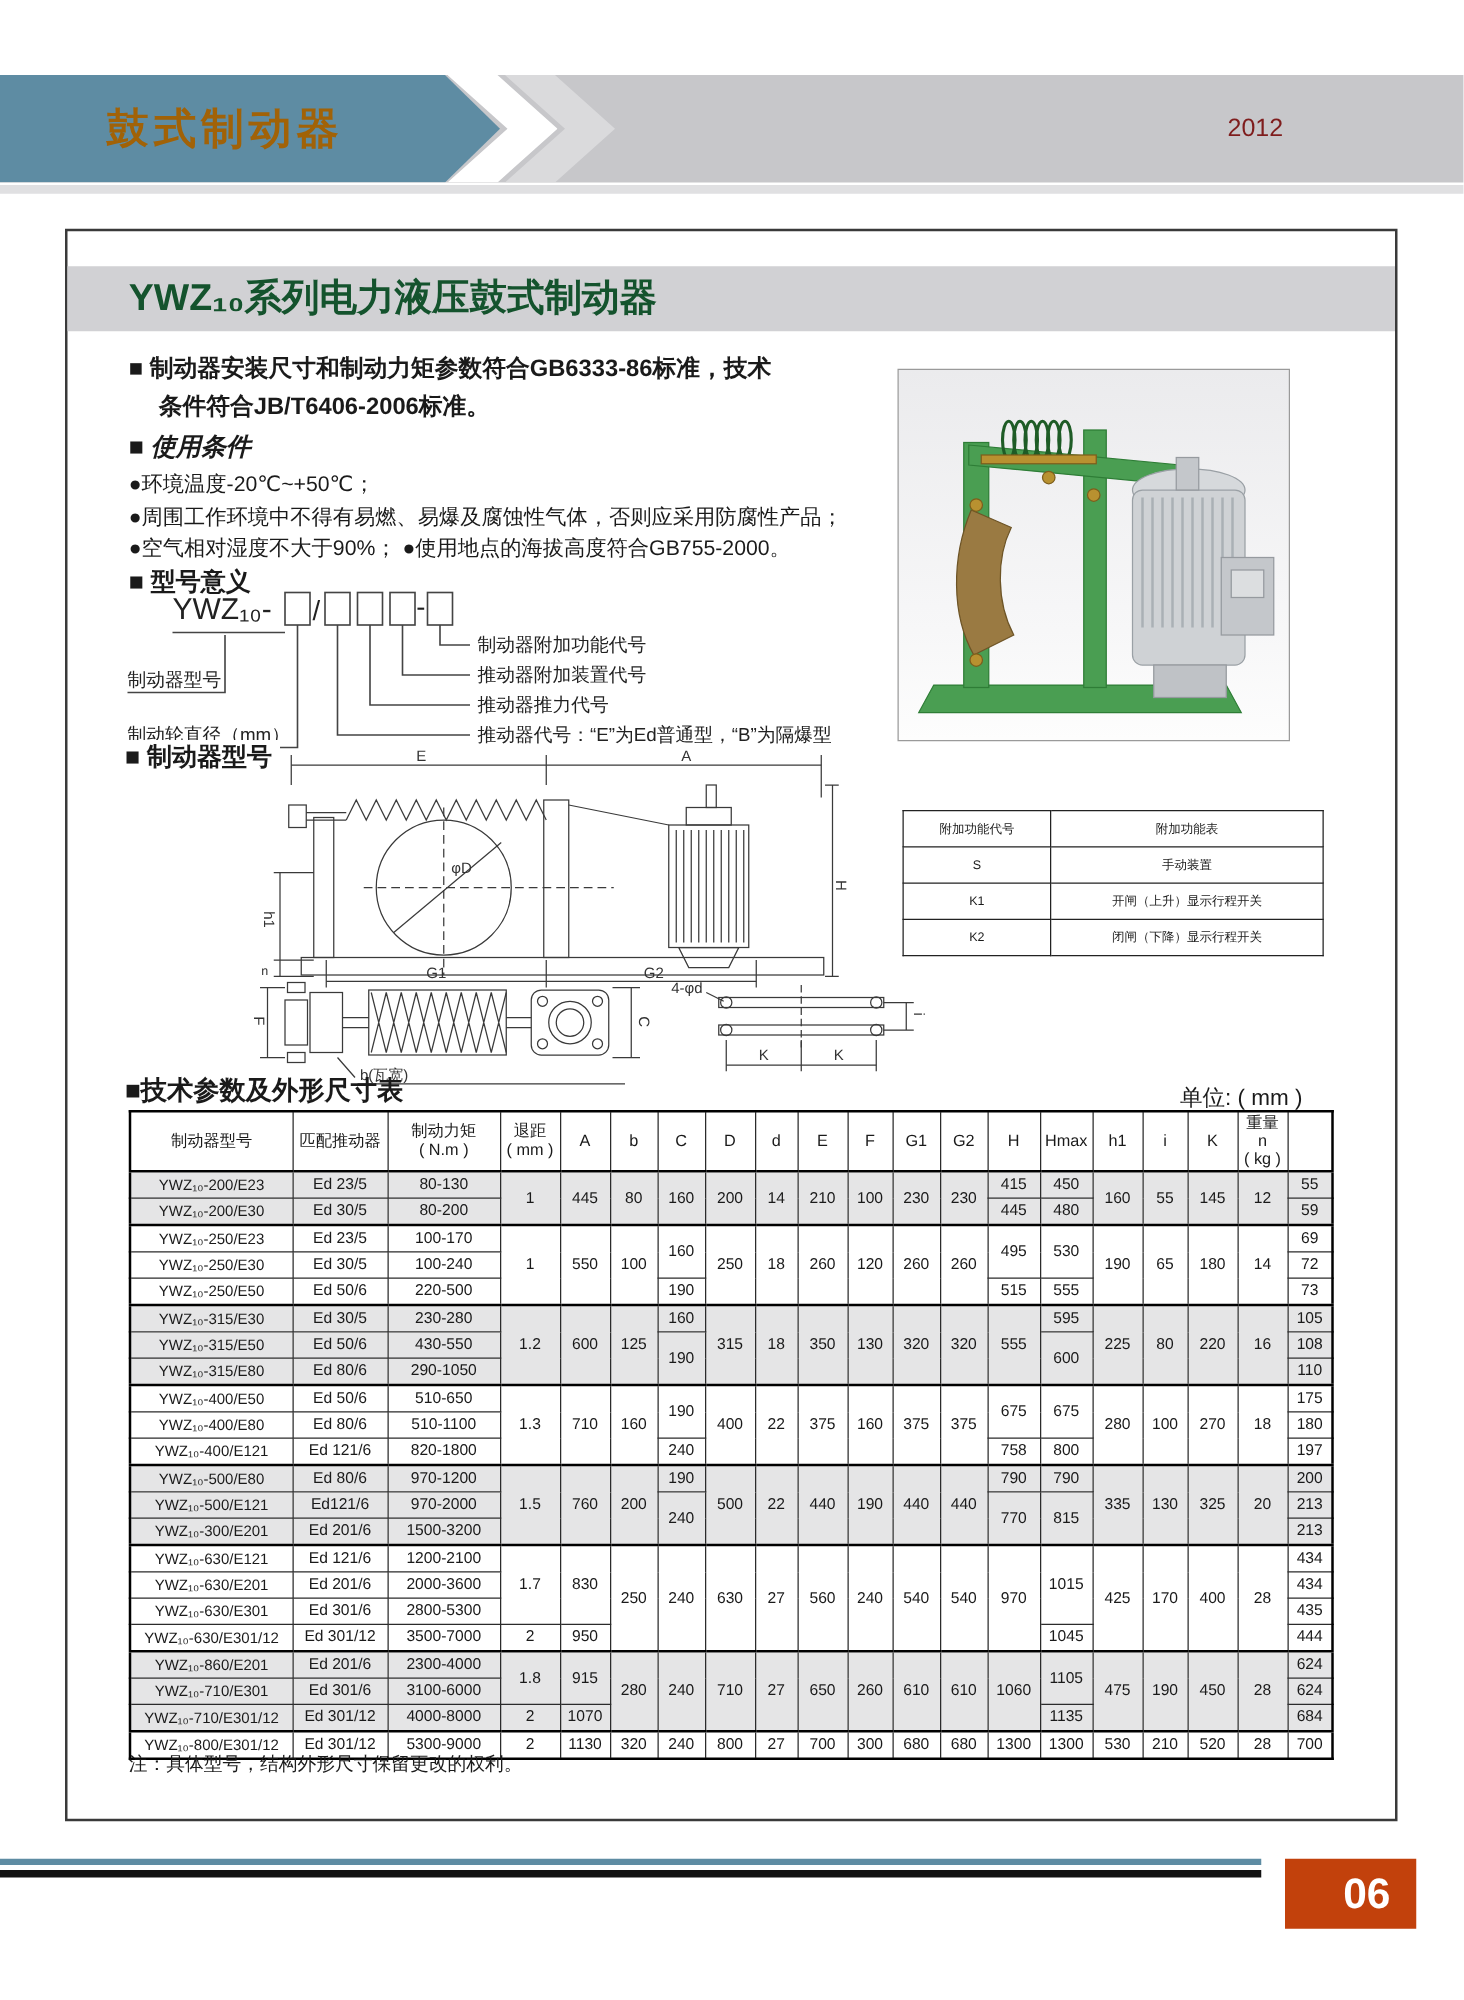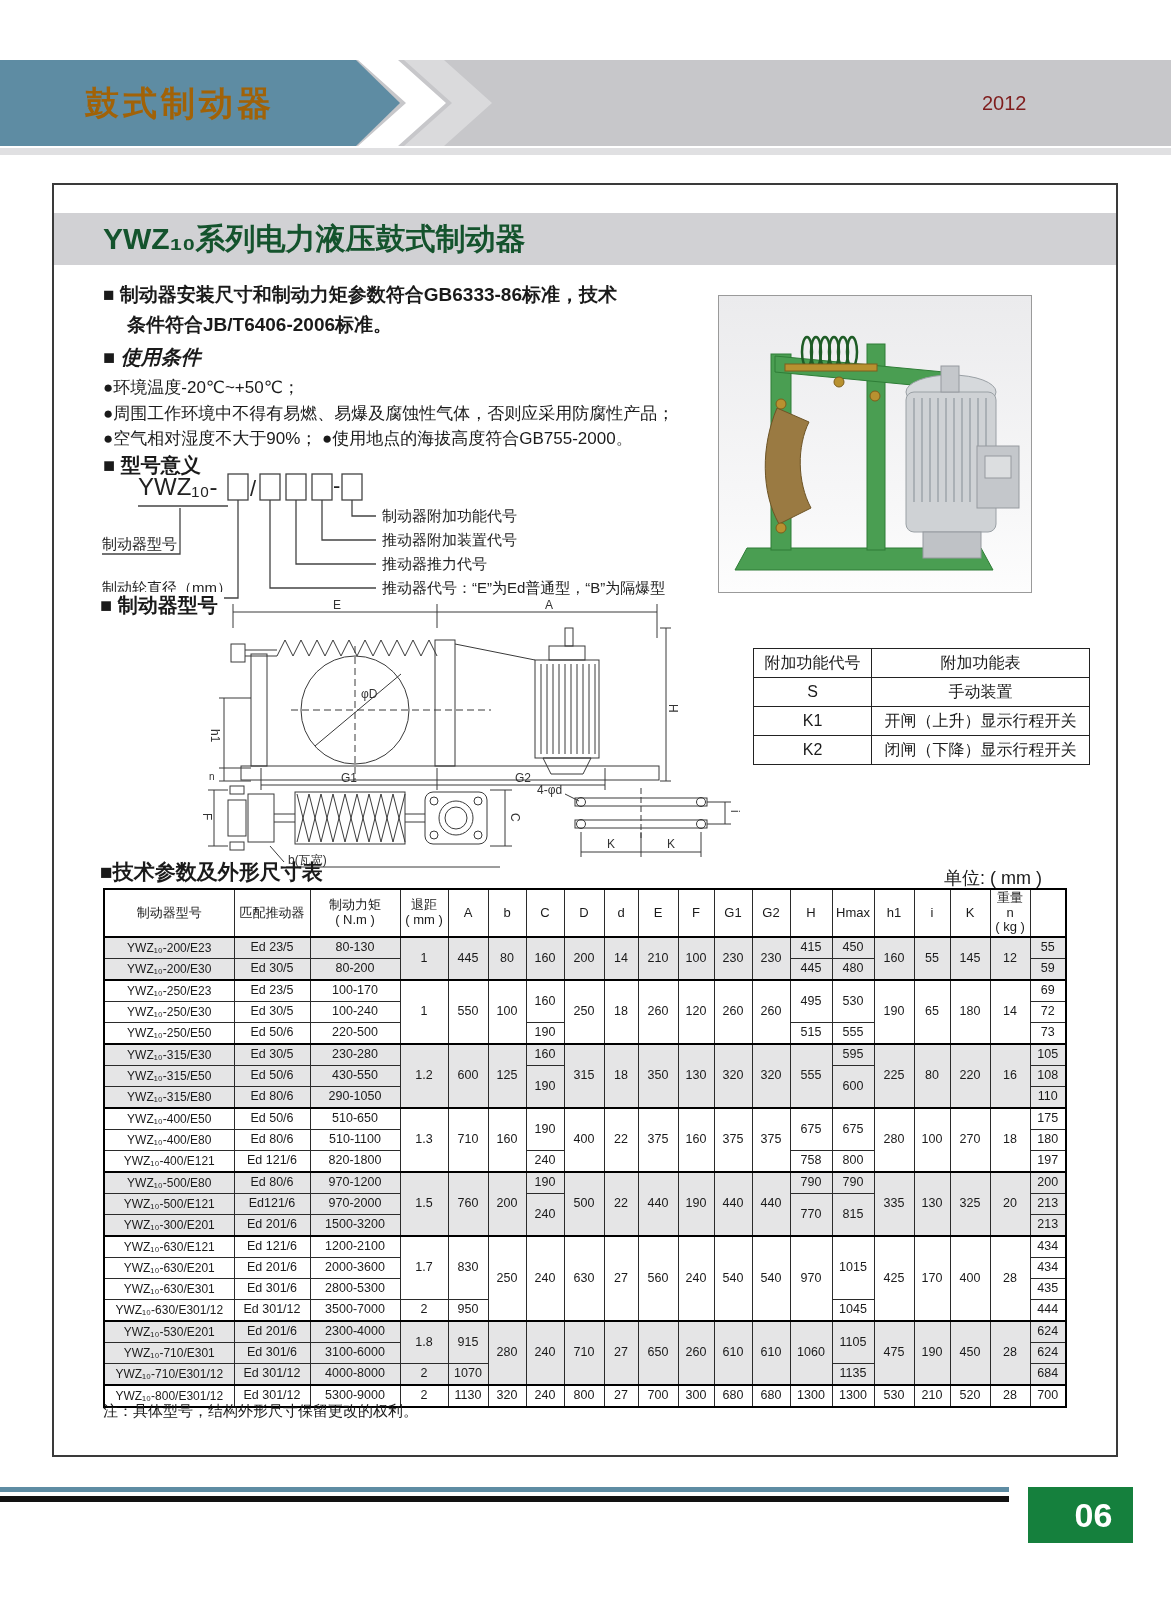--- a/index.html
+++ b/index.html
@@ -33,40 +33,40 @@
   .photo-frame{position:absolute;left:718px;top:295px;width:312px;height:296px;
         border:1px solid #9a9a9a;background:linear-gradient(180deg,#ebebed 0%,#f7f7f8 70%,#fdfdfd 100%);}
   .h-dims{position:absolute;left:100px;top:592px;font-size:20px;font-weight:bold;background:#fff;padding-right:6px;}
   .front-svg{position:absolute;left:205px;top:598px;}
   .topview-svg{position:absolute;left:200px;top:768px;}
   .mount-svg{position:absolute;left:535px;top:772px;}
   
   .func-title{position:absolute;left:722px;top:608px;width:338px;text-align:center;
         font-size:26px;font-weight:bold;letter-spacing:2px;}
   #func-table{position:absolute;left:722px;top:648px;border-collapse:collapse;table-layout:fixed;
-        font-size:16px;margin-left:31px;}
+        font-size:10px;}
   #func-table th,#func-table td{border:1.5px solid #222;height:28px;text-align:center;
         font-weight:normal;padding:0 4px;white-space:nowrap;}
   
   .param-heading{position:absolute;left:100px;top:858px;font-size:21px;font-weight:bold;}
   .param-unit{position:absolute;left:920px;top:866px;width:146px;text-align:center;font-size:18px;}
   #param-table{position:absolute;left:103px;top:888px;width:962px;border-collapse:collapse;
         table-layout:fixed;font-size:12.5px;border:2px solid #000;}
   #param-table th,#param-table td{border:1px solid #2b2b2b;text-align:center;padding:0;
         height:20px;line-height:1.05;overflow:hidden;white-space:nowrap;}
   #param-table thead th{height:46px;font-weight:normal;font-size:13px;vertical-align:middle;}
   #param-table thead th div{line-height:1.15;}
   #param-table td:first-child{font-size:12px;}
   #param-table tr.shade td{background:#e5e5e6;}
   #param-table tr.grp td{border-top:2px solid #000;}
   .table-note{position:absolute;left:103px;top:1402px;font-size:15px;}
   
   .foot-teal{position:absolute;left:0;top:1487px;width:1009px;height:5px;background:#5E8CA3;}
   .foot-black{position:absolute;left:0;top:1496px;width:1009px;height:6px;background:#121212;}
-  .pagenum-box{position:absolute;left:1028px;top:1487px;width:105px;height:56px;background:#15803d;
+  .pagenum-box{position:absolute;left:1028px;top:1487px;width:105px;height:56px;background:#c2410c;
         color:#fff;font-size:34px;font-weight:bold;line-height:56px;text-align:center;
         padding-left:26px;box-sizing:border-box;}
   svg text{font-family:"Liberation Sans","DejaVu Sans",sans-serif;}
 </style>
 </head>
 <body>
 
 <div class="page">
 
   <div class="band"></div>
@@ -590,21 +590,21 @@
         <tr>
           <td>YWZ₁₀-630/E301/12</td>
           <td>Ed 301/12</td>
           <td>3500-7000</td>
           <td>2</td>
           <td>950</td>
           <td>1045</td>
           <td>444</td>
         </tr>
         <tr class="shade grp">
-          <td>YWZ₁₀-530/E201</td>
+          <td>YWZ₁₀-860/E201</td>
           <td>Ed 201/6</td>
           <td>2300-4000</td>
           <td rowspan="2">1.8</td>
           <td rowspan="2">915</td>
           <td rowspan="3">280</td>
           <td rowspan="3">240</td>
           <td rowspan="3">710</td>
           <td rowspan="3">27</td>
           <td rowspan="3">650</td>
           <td rowspan="3">260</td>

